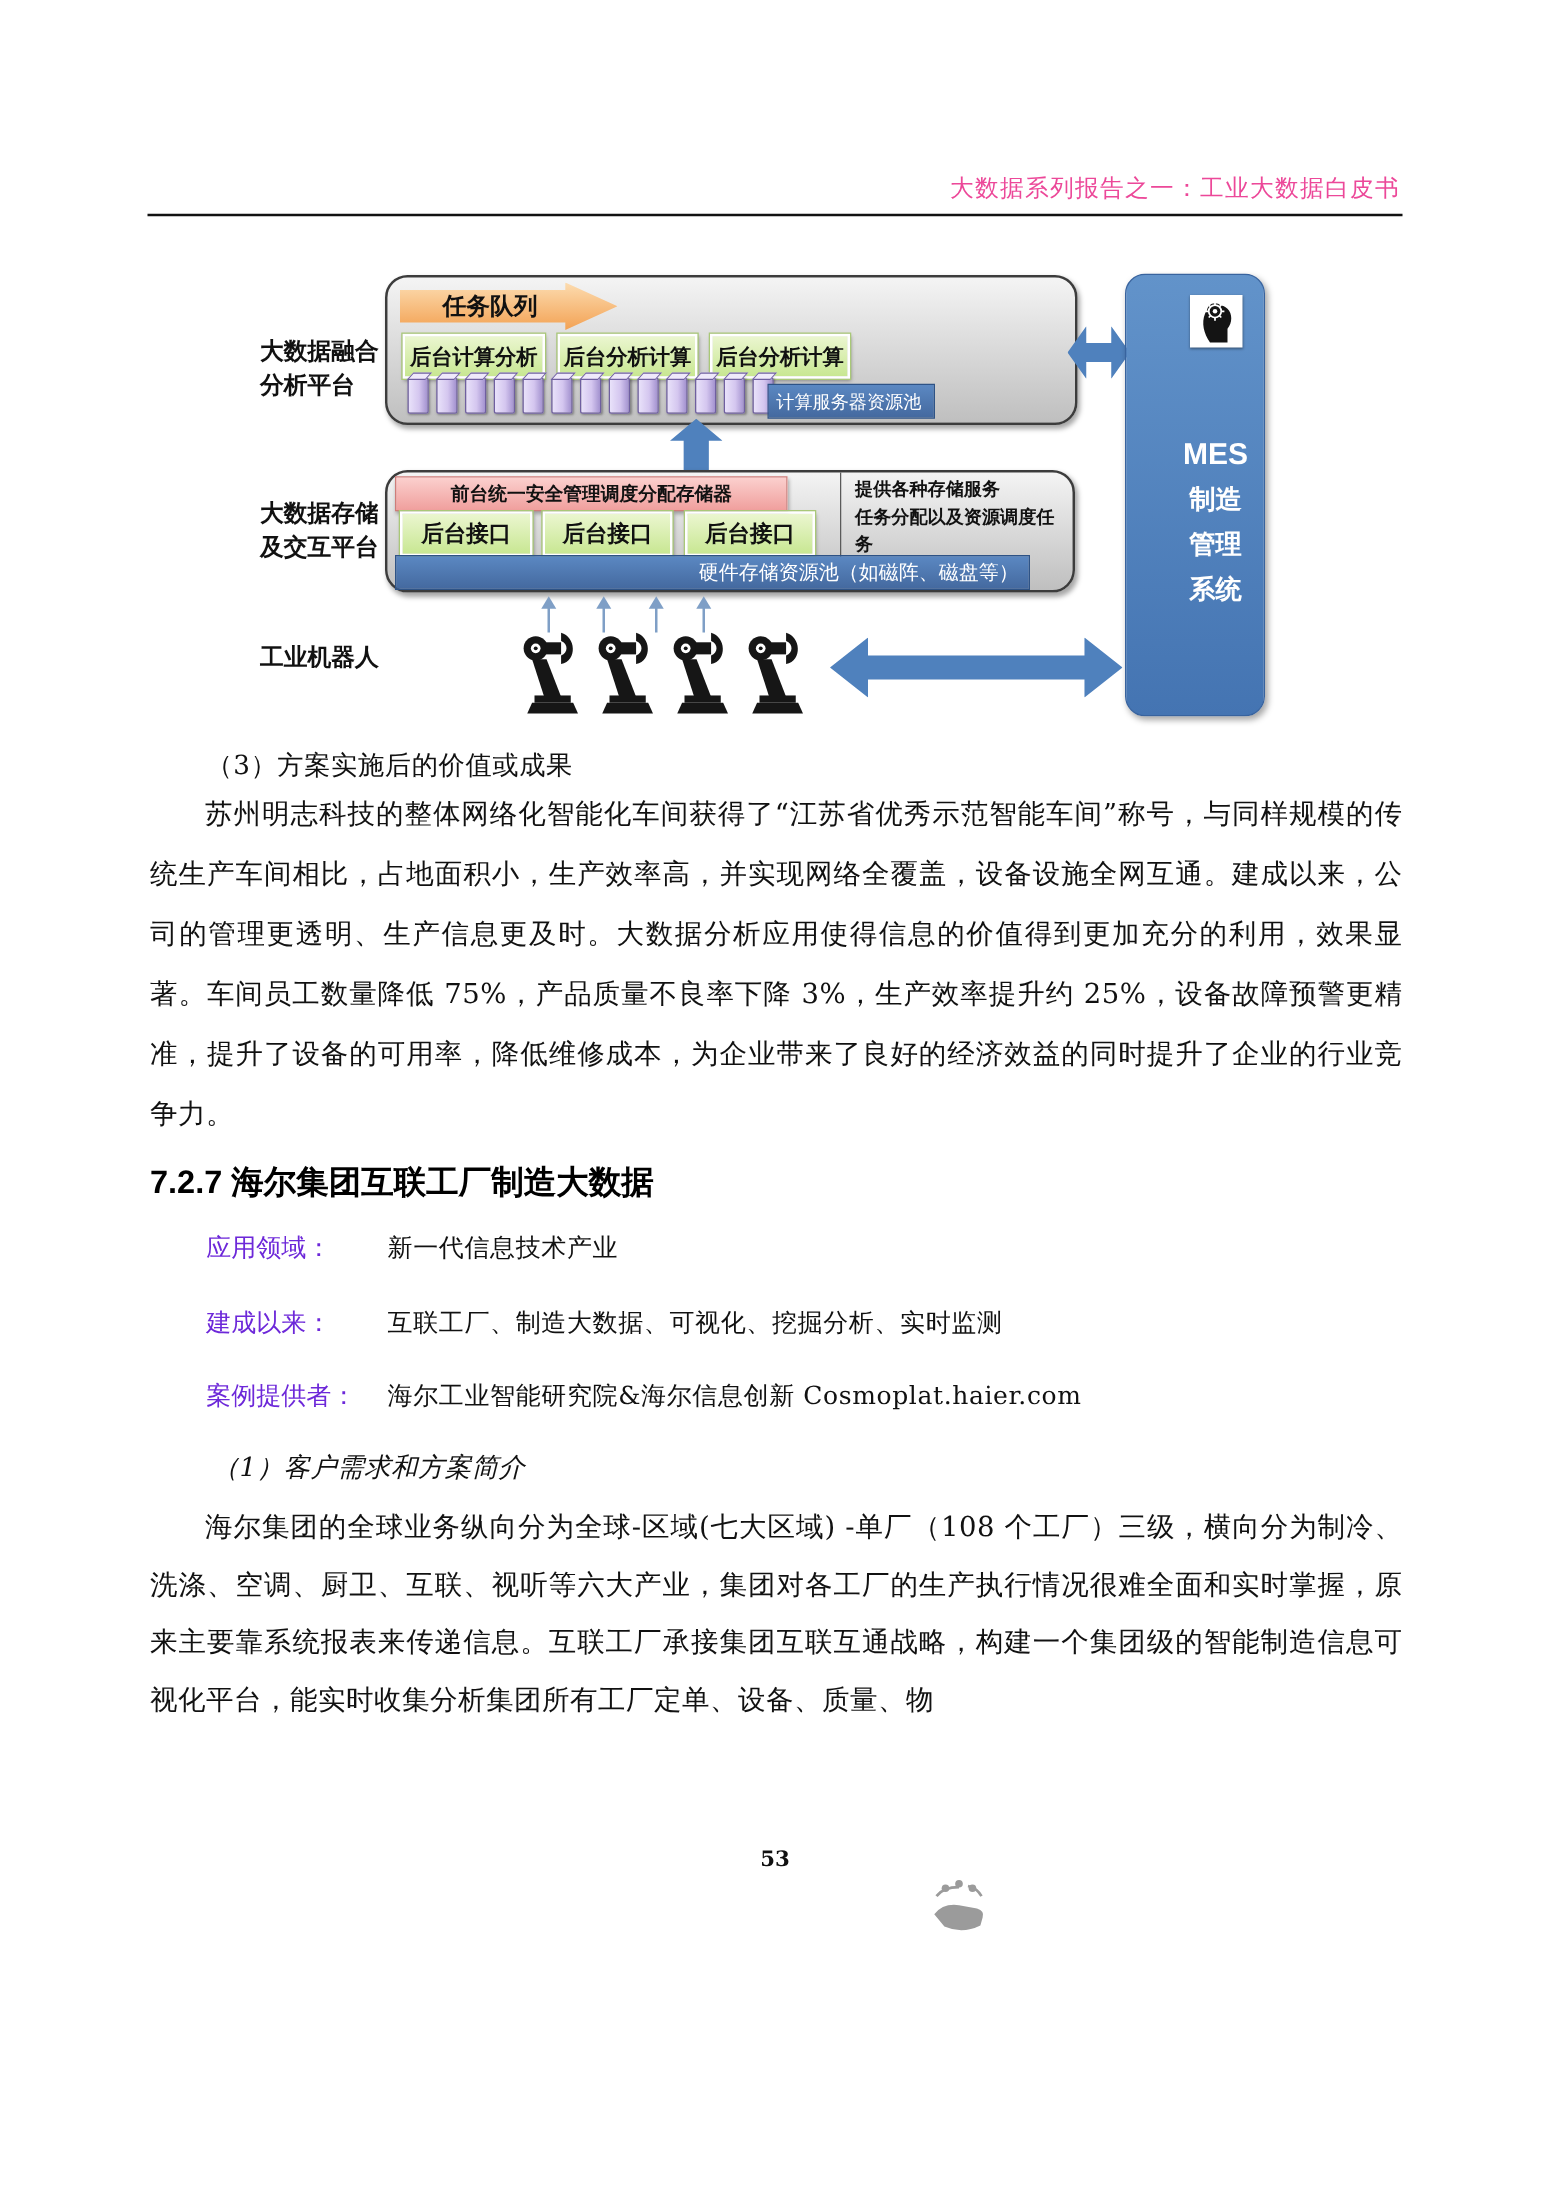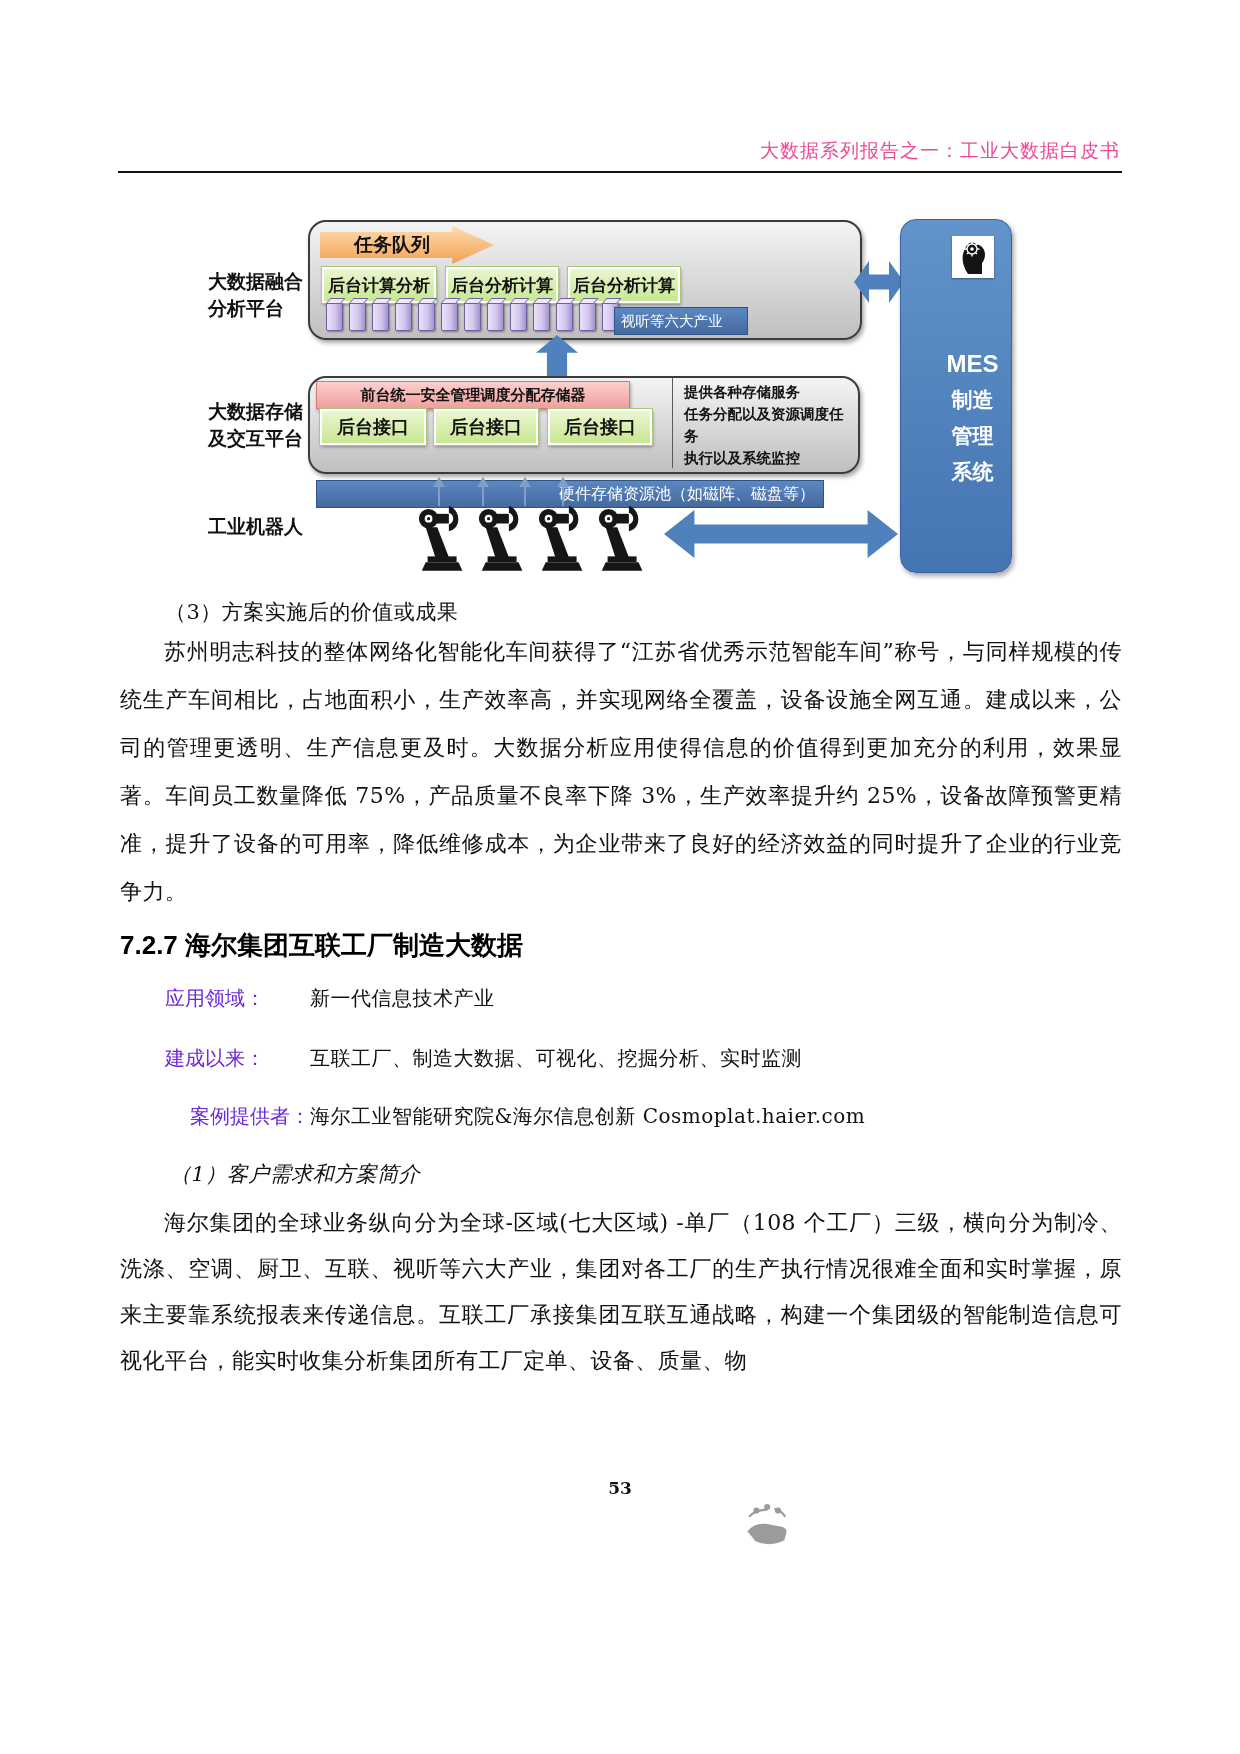--- a/index.html
+++ b/index.html
@@ -105,21 +105,21 @@
       <span class="srv"></span>
       <span class="srv"></span>
       <span class="srv"></span>
       <span class="srv"></span>
       <span class="srv"></span>
       <span class="srv"></span>
       <span class="srv"></span>
       <span class="srv"></span>
       <span class="srv"></span>
     </div>
-  <div class="abs bluebar" style="left:614px;top:307px;width:126px;height:26px;font-size:14.5px;padding-left:6px;">视听等六大产业</div>
+  <div class="abs bluebar" style="left:614px;top:307px;width:126px;height:26px;font-size:14.5px;padding-left:6px;">计算服务器资源池</div>
 
   <div class="abs up-arrow" style="left:536px;top:335px;width:42px;height:42px;"></div>
   <div class="abs dbl-arrow dbl-h" style="left:854px;top:261px;width:50px;height:42px;"></div>
 
   <div class="abs mes-box" style="left:900px;top:219px;width:77px;height:352px;">
     <div class="mes-icon">
       <svg viewBox="0 0 42 42" width="42" height="42">
         <path d="M16 38 C11 31 9 22 12 15 C15 8 25 6 30 11 C34 15 34 22 30 27 L30 38 Z" fill="#141414"></path>
         <circle cx="20" cy="13" r="6.5" fill="#141414"></circle>
         <circle cx="20" cy="13" r="5" fill="#141414" stroke="#ffffff" stroke-width="1.4"></circle>
@@ -146,21 +146,21 @@
 
   <div class="abs panel" style="left:308px;top:376px;width:548px;height:94px;"></div>
   <div class="abs pinkbox" style="left:316px;top:381px;width:312px;height:26px;font-size:15px;">前台统一安全管理调度分配存储器</div>
   <div class="abs vline" style="left:672px;top:378px;height:90px;"></div>
   <div class="abs note prelines" style="left:684px;top:381px;width:168px;">提供各种存储服务
 任务分配以及资源调度任务
 执行以及系统监控</div>
   <div class="abs greenbox" style="left:320px;top:409px;width:102px;height:32px;font-size:18px;">后台接口</div>
   <div class="abs greenbox" style="left:434px;top:409px;width:100px;height:32px;font-size:18px;">后台接口</div>
   <div class="abs greenbox" style="left:548px;top:409px;width:100px;height:32px;font-size:18px;">后台接口</div>
-  <div class="abs bluebar" style="left:316px;top:444px;width:498px;height:26px;font-size:16px;justify-content:flex-end;padding-right:8px;margin-top:36px;">硬件存储资源池（如磁阵、磁盘等）</div>
+  <div class="abs bluebar" style="left:316px;top:444px;width:498px;height:26px;font-size:16px;justify-content:flex-end;padding-right:8px;">硬件存储资源池（如磁阵、磁盘等）</div>
 
   <div class="abs" style="left:0;top:0;" id="thin-arrows">
       <div class="abs thin-arrow" style="left: 438px; top: 480px; height: 26px;"></div>
       <div class="abs thin-arrow" style="left: 482px; top: 480px; height: 26px;"></div>
       <div class="abs thin-arrow" style="left: 524px; top: 480px; height: 26px;"></div>
       <div class="abs thin-arrow" style="left: 562px; top: 480px; height: 26px;"></div>
     </div>
 
   <div class="abs robot-row" style="left:416px;top:503px;">
       <span class="robot">
@@ -231,21 +231,21 @@
 <div class="abs h727" style="left:120px;top:928px;">7.2.7 海尔集团互联工厂制造大数据</div>
 
 <div class="abs field-row" style="left:165px;top:985px;">
   <span class="field-label">应用领域：</span>
   <span class="field-value">新一代信息技术产业</span>
 </div>
 <div class="abs field-row" style="left:165px;top:1045px;">
   <span class="field-label">建成以来：</span>
   <span class="field-value">互联工厂、制造大数据、可视化、挖掘分析、实时监测</span>
 </div>
-<div class="abs field-row" style="left:165px;top:1103px;text-align:right;">
+<div class="abs field-row" style="left:165px;top:1103px;">
   <span class="field-label">案例提供者：</span>
   <span class="field-value">海尔工业智能研究院&amp;海尔信息创新 Cosmoplat.haier.com</span>
 </div>
 
 <div class="abs sub-heading" style="left:170px;top:1160px;font-style:italic;">（1）客户需求和方案简介</div>
 
 <div class="abs body-text para2" style="left:120px;top:1200px;width:1002px;">海尔集团的全球业务纵向分为全球-区域(七大区域) -单厂（108 个工厂）三级，横向分为制冷、洗涤、空调、厨卫、互联、视听等六大产业，集团对各工厂的生产执行情况很难全面和实时掌握，原来主要靠系统报表来传递信息。互联工厂承接集团互联互通战略，构建一个集团级的智能制造信息可视化平台，能实时收集分析集团所有工厂定单、设备、质量、物</div>
 
 <div class="abs page-num" style="top:1478px;">53</div>
 

